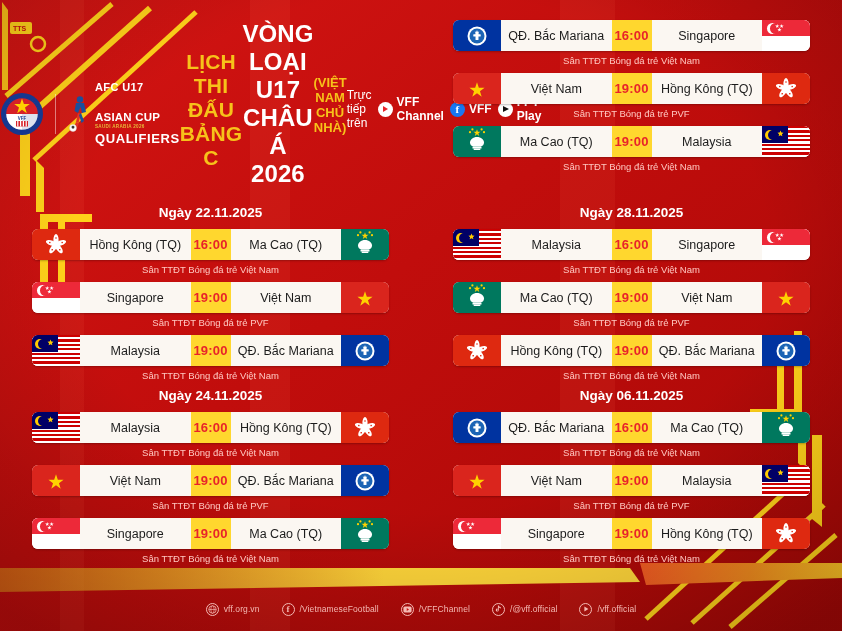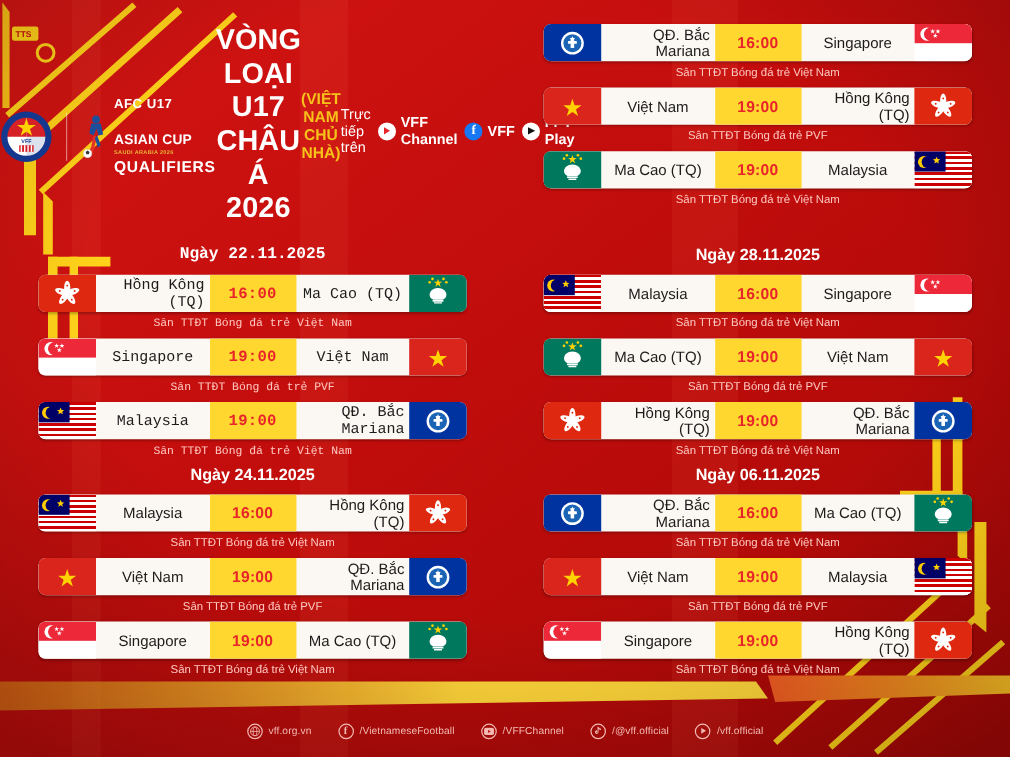--- a/index.html
+++ b/index.html
@@ -46,21 +46,21 @@
   
   .day { position:absolute; width:421px; }
   .day-title { color:#fff; font-size:13.5px; font-weight:bold; text-align:center; margin-bottom:9px; }
 
   .match { height:31px; margin:0 32px; background:#fbf7f2;
            border-radius:6px; display:flex; align-items:stretch; overflow:hidden;
            box-shadow:0 1px 2px rgba(0,0,0,.25); }
   .flag { width:48px; flex:none; position:relative; overflow:hidden; }
   .tname { flex:1; display:flex; align-items:center; justify-content:center;
            font-size:12.5px; color:#1c1c1c; padding:0 4px; text-align:right; }
-  .time { width:72px; flex:none; background:#ffd72e; color:#e8232a;
+  .time { width:40px; flex:none; background:#ffd72e; color:#e8232a;
           font-size:13px; font-weight:bold; display:flex; align-items:center;
           justify-content:center; letter-spacing:.2px; }
   .venue { text-align:center; color:#ffc7c0; font-size:9.5px; margin:4px 0 7px; }
 
   
   .f-vn { background:#da251d; }
   .f-vn .star { position:absolute; left:50%; top:50%; transform:translate(-50%,-50%); }
   .f-hk { background:#de2910; }
   .f-mo { background:#00785e; }
   .f-sg { background:#fff; }
@@ -199,20 +199,21 @@
         </svg>
         <div class="afc-text">
           <div class="afc-l1">AFC U17</div>
           <div class="afc-l2">ASIAN CUP</div>
           <div class="afc-l3">SAUDI ARABIA 2026</div>
           <div class="afc-l4">QUALIFIERS</div>
         </div>
       </div>
     </div>
 
+    <div class="title1">LỊCH THI ĐẤU BẢNG C</div>
     <div class="title2">VÒNG LOẠI U17 CHÂU Á 2026</div>
     <div class="title3">(VIỆT NAM CHỦ NHÀ)</div>
 
     <div class="broadcast">
       <span class="bc-label">Trực tiếp trên</span>
 
       <span class="bc-item">
         <span class="ic ic-yt">
             <span class="pl"></span>
           </span>
@@ -227,21 +228,21 @@
       <span class="bc-item">
         <span class="ic ic-fpt">
             <span class="pl"></span>
           </span>
         <span class="bc-name">FPT Play</span>
       </span>
     </div>
   </div>
 
   <div id="days-root">
-      <div class="day" style="left: 0px; top: 205px; font-family: Liberation Mono, monospace;">
+      <div class="day" style="left: 0px; top: 205px;">
         <div class="day-title">Ngày 22.11.2025</div>
         <div class="match">
           <div class="flag f-hk"><svg width="48" height="31" viewBox="0 0 48 31">
               <g transform="translate(24,15.5)">
                 <g fill="#ffffff">
                   <ellipse rx="2.6" ry="6.2" cy="-4.4"></ellipse>
                   <ellipse rx="2.6" ry="6.2" cy="-4.4" transform="rotate(72)"></ellipse>
                   <ellipse rx="2.6" ry="6.2" cy="-4.4" transform="rotate(144)"></ellipse>
                   <ellipse rx="2.6" ry="6.2" cy="-4.4" transform="rotate(216)"></ellipse>
                   <ellipse rx="2.6" ry="6.2" cy="-4.4" transform="rotate(288)"></ellipse>

